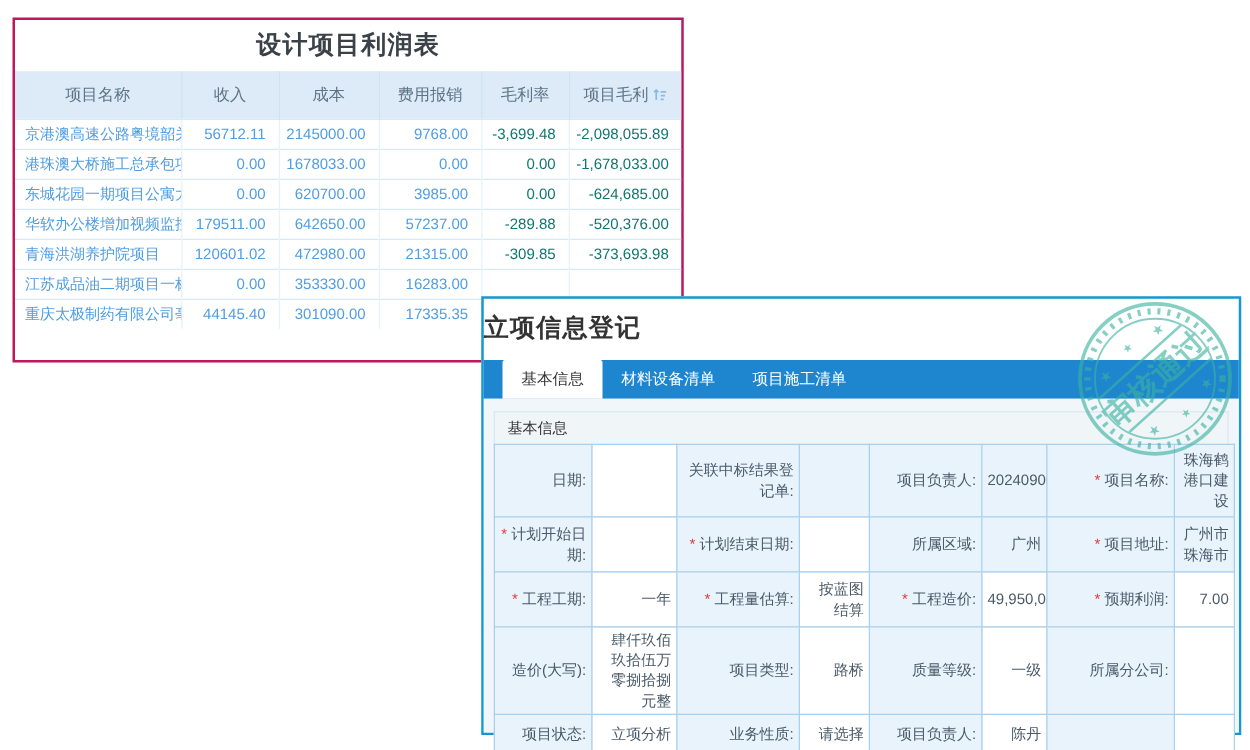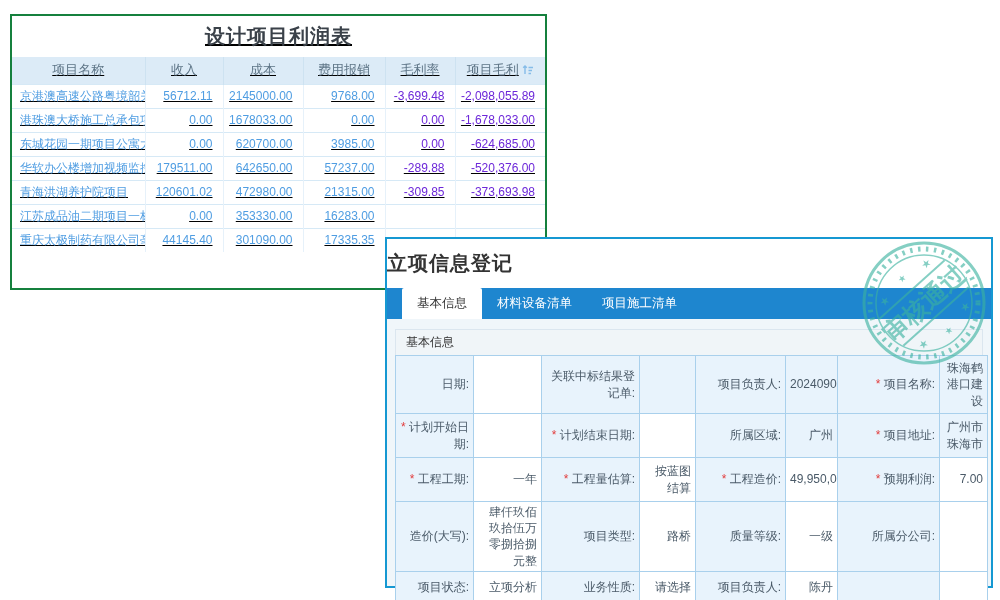--- a/index.html
+++ b/index.html
@@ -8,43 +8,42 @@
     position:relative;
     background:#ffffff;
     font-family:"Liberation Sans","DejaVu Sans",sans-serif;
     overflow:hidden;
   }
   .panel { position:absolute; background:#fff; }
 
   
   #profit-panel {
     left:10px; top:14px; width:537px; height:276px;
-    border:2px solid #15803d;
-    text-decoration:underline;
+    border:2px solid #be185d;
   }
   .profit-title {
     height:41px; line-height:41px; text-align:center;
     font-size:20px; font-weight:bold; color:#3a4149; letter-spacing:1px;
   }
   table.profit { width:100%; border-collapse:collapse; table-layout:fixed; }
   table.profit th {
     background:#dcebf7; color:#5d7486; font-weight:normal;
-    height:27px; font-size:13px; text-align:center;
+    height:38px; font-size:13px; text-align:center;
     border-right:1px solid #cde2f1;
   }
   table.profit th:last-child { border-right:none; }
   table.profit td {
     height:24px; font-size:12px;
     border-top:1px solid #d6e9f6; border-right:1px solid #e6f1fa;
     overflow:hidden; white-space:nowrap;
   }
   table.profit td:last-child { border-right:none; }
   td.pname { color:#4f9de2; text-align:left; padding-left:8px; }
   td.pnum  { color:#4f9de2; text-align:right; padding-right:10px; }
-  td.pdark { color:#6d28d9; text-align:right; padding-right:10px; }
+  td.pdark { color:#0f766e; text-align:right; padding-right:10px; }
   .sort-ico { vertical-align:-2px; margin-left:3px; }
 
   
   #reg-panel {
     left:385px; top:237px; width:608px; height:351px;
     border:2px solid #1598d2;
   }
   .reg-title {
     height:49px; line-height:49px; text-align:left;
     font-size:20px; font-weight:bold; color:#333; letter-spacing:1px;

